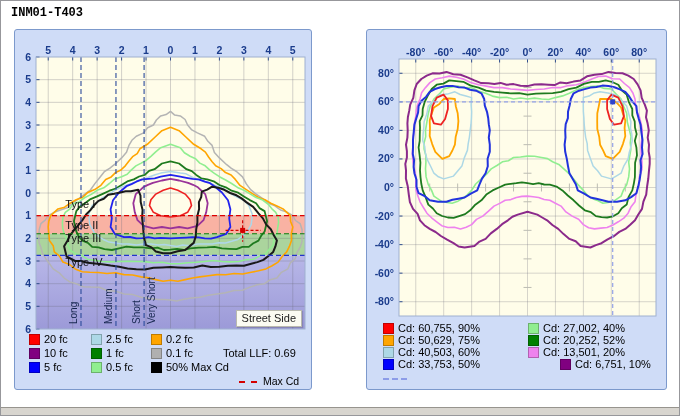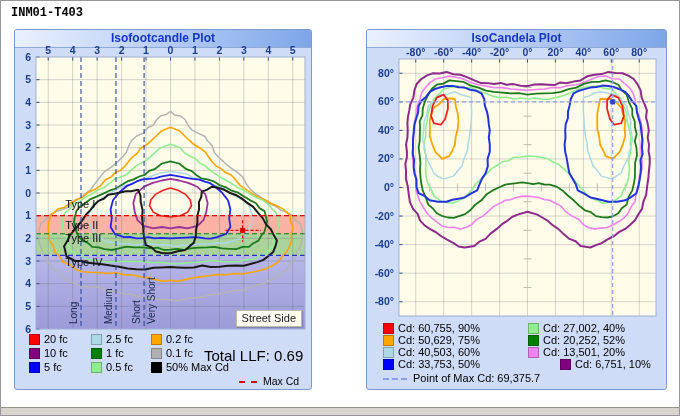--- a/index.html
+++ b/index.html
@@ -23,21 +23,20 @@
   .dash-blue{position:absolute;width:24px;height:0;border-top:2px dashed #8c9ce8;}
   .bottom-strip{position:absolute;left:0;right:0;bottom:0;height:7px;background:#d8d5cf;border-top:1px solid #97948e;}
 </style>
 </head>
 <body>
 
 <div class="page">
   <div class="doc-title">INM01-T403</div>
 
   <section class="panel leftp">
-    <header class="panel-title">Isofootcandle Plot</header>
     <svg class="plot" id="leftSvg" width="296" height="292">
         <defs>
           <clipPath id="clipL">
             <rect x="21" y="10" width="269" height="272"></rect>
           </clipPath>
           <linearGradient id="lav" x1="0" y1="0" x2="0" y2="1">
             <stop offset="0%" stop-color="#b8b7e8"></stop>
             <stop offset="100%" stop-color="#9c9ad8"></stop>
           </linearGradient>
         </defs>
@@ -158,27 +157,26 @@
         <div class="lgd" style="left: 14px; top: 303px;"><span class="sw" style="background: rgb(255, 0, 0);"></span><span>20 fc</span></div>
         <div class="lgd" style="left: 76px; top: 303px;"><span class="sw" style="background: rgb(173, 216, 230);"></span><span>2.5 fc</span></div>
         <div class="lgd" style="left: 136px; top: 303px;"><span class="sw" style="background: rgb(255, 165, 0);"></span><span>0.2 fc</span></div>
         <div class="lgd" style="left: 14px; top: 317px;"><span class="sw" style="background: rgb(128, 0, 128);"></span><span>10 fc</span></div>
         <div class="lgd" style="left: 76px; top: 317px;"><span class="sw" style="background: rgb(0, 128, 0);"></span><span>1 fc</span></div>
         <div class="lgd" style="left: 136px; top: 317px;"><span class="sw" style="background: rgb(176, 176, 176);"></span><span>0.1 fc</span></div>
         <div class="lgd" style="left: 14px; top: 331px;"><span class="sw" style="background: rgb(0, 0, 255);"></span><span>5 fc</span></div>
         <div class="lgd" style="left: 76px; top: 331px;"><span class="sw" style="background: rgb(144, 238, 144);"></span><span>0.5 fc</span></div>
         <div class="lgd" style="left: 136px; top: 331px;"><span class="sw" style="background: rgb(0, 0, 0);"></span><span>50% Max Cd</span></div>
       </div>
-    <div class="txt" style="left:189px;top:317px;font-size:15px;">Total LLF: 0.69</div>
+    <div class="txt" style="left:208px;top:317px;font-size:11px;">Total LLF: 0.69</div>
     <span class="dash-red" style="left:224px;top:351px;"></span>
     <div class="txt" style="left:248px;top:345px;">Max Cd</div>
   </section>
 
   <section class="panel rightp">
-    <header class="panel-title">IsoCandela Plot</header>
     <svg class="plot" id="rightSvg" width="299" height="276">
         <defs>
           <clipPath id="clipR">
             <rect x="32" y="12" width="257" height="257"></rect>
           </clipPath>
         </defs>
         <rect x="32" y="12" width="257" height="257" fill="#fffde9"></rect>
         <g stroke="rgba(106,106,122,0.28)" stroke-width="1">
           <line x1="48.76086956521739" y1="12" x2="48.76086956521739" y2="269"></line>
           <line x1="76.69565217391305" y1="12" x2="76.69565217391305" y2="269"></line>
@@ -280,17 +278,16 @@
         <div class="lgd" style="left: 16px; top: 292px;"><span class="sw" style="background: rgb(255, 0, 0);"></span><span>Cd: 60,755, 90%</span></div>
         <div class="lgd" style="left: 16px; top: 304px;"><span class="sw" style="background: rgb(255, 165, 0);"></span><span>Cd: 50,629, 75%</span></div>
         <div class="lgd" style="left: 16px; top: 316px;"><span class="sw" style="background: rgb(173, 216, 230);"></span><span>Cd: 40,503, 60%</span></div>
         <div class="lgd" style="left: 16px; top: 328px;"><span class="sw" style="background: rgb(0, 0, 255);"></span><span>Cd: 33,753, 50%</span></div>
         <div class="lgd" style="left: 161px; top: 292px;"><span class="sw" style="background: rgb(144, 238, 144);"></span><span>Cd: 27,002, 40%</span></div>
         <div class="lgd" style="left: 161px; top: 304px;"><span class="sw" style="background: rgb(0, 128, 0);"></span><span>Cd: 20,252, 52%</span></div>
         <div class="lgd" style="left: 161px; top: 316px;"><span class="sw" style="background: rgb(238, 130, 238);"></span><span>Cd: 13,501, 20%</span></div>
         <div class="lgd" style="left: 161px; top: 328px; padding-left: 32px;"><span class="sw" style="background: rgb(128, 0, 128);"></span><span>Cd: 6,751, 10%</span></div>
       </div>
     <span class="dash-blue" style="left:16px;top:348px;"></span>
-    <div class="txt" style="left:46px;top:342px;font-size:11px;">Point of Max Cd: 69,375.7</div>
   </section>
 
   <div class="bottom-strip"></div>
 </div>
 
 </body></html>

